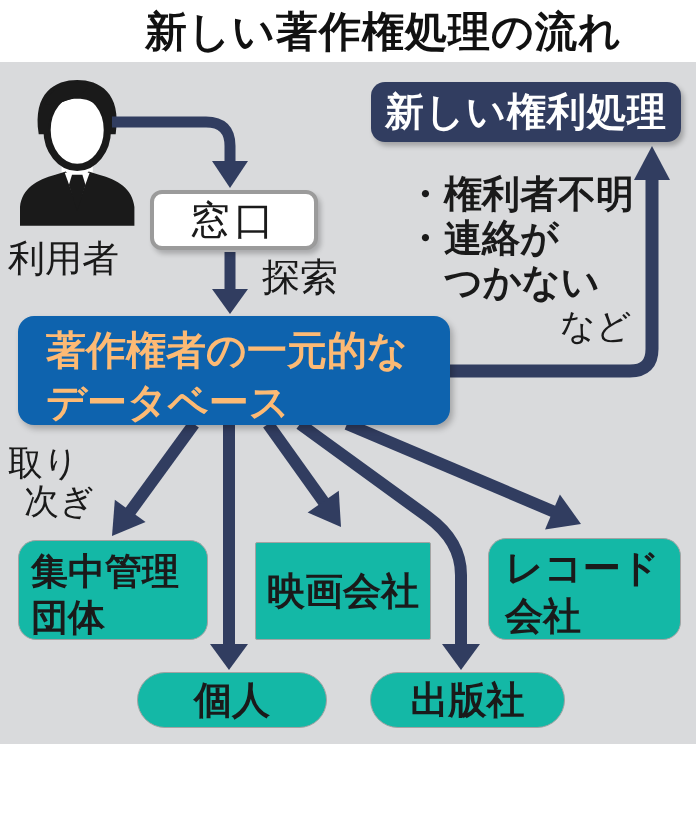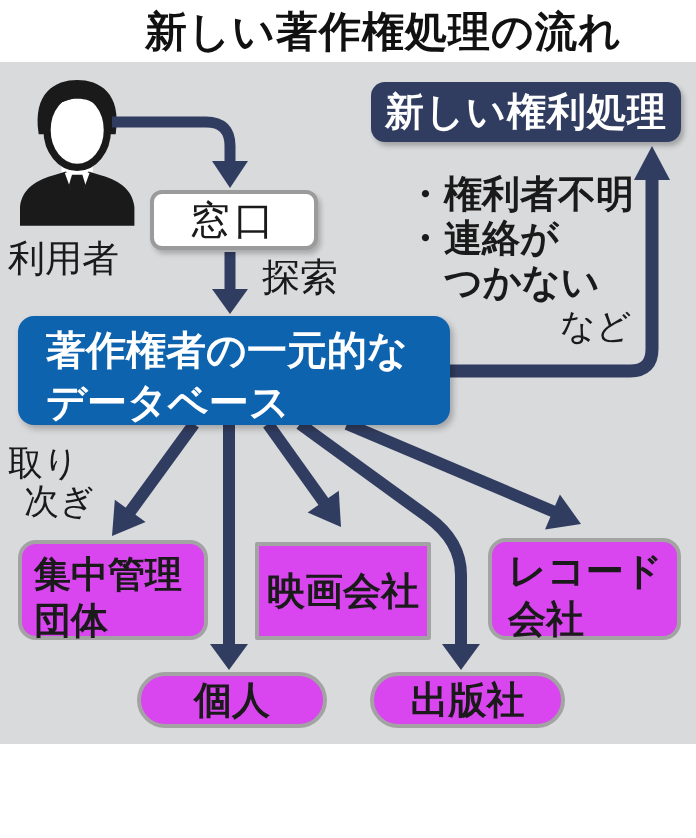--- a/index.html
+++ b/index.html
@@ -45,21 +45,21 @@
     display: flex; align-items: center; justify-content: center;
     font-size: 40px;
     letter-spacing: 4px;
     box-shadow: 3px 4px 5px rgba(0,0,0,0.22);
   }
   .db-box {
     left: 18px; top: 316px;
     width: 432px; height: 109px;
     background: #0e63ae;
     border-radius: 16px;
-    color: #ffffff;
+    color: #fdba74;
     font-weight: 700;
     font-size: 40px;
     line-height: 1.3;
     padding: 8px 0 0 28px;
     box-shadow: 3px 4px 6px rgba(0,0,0,0.25);
   }
   .new-rights-box {
     left: 371px; top: 82px;
     width: 310px; height: 60px;
     background: #313d60;
@@ -93,22 +93,22 @@
     margin-top: 22px;
   }
   .relay {
     left: 8px; top: 444px;
     font-size: 35px;
     line-height: 38px;
   }
   .relay .line2 { margin-left: 16px; }
 
   .org-box {
-    background: #d946ef;
-    border: 4px solid #a3a3a3;
+    background: #14b8a6;
+    border: 1px solid #a3a3a3;
     font-weight: 600;
     color: #1a1a1a;
   }
   .org-central {
     left: 18px; top: 540px; width: 190px; height: 100px;
     border-radius: 18px;
     font-size: 37px; line-height: 1.25;
     padding: 8px 0 0 12px;
   }
   .org-film {

